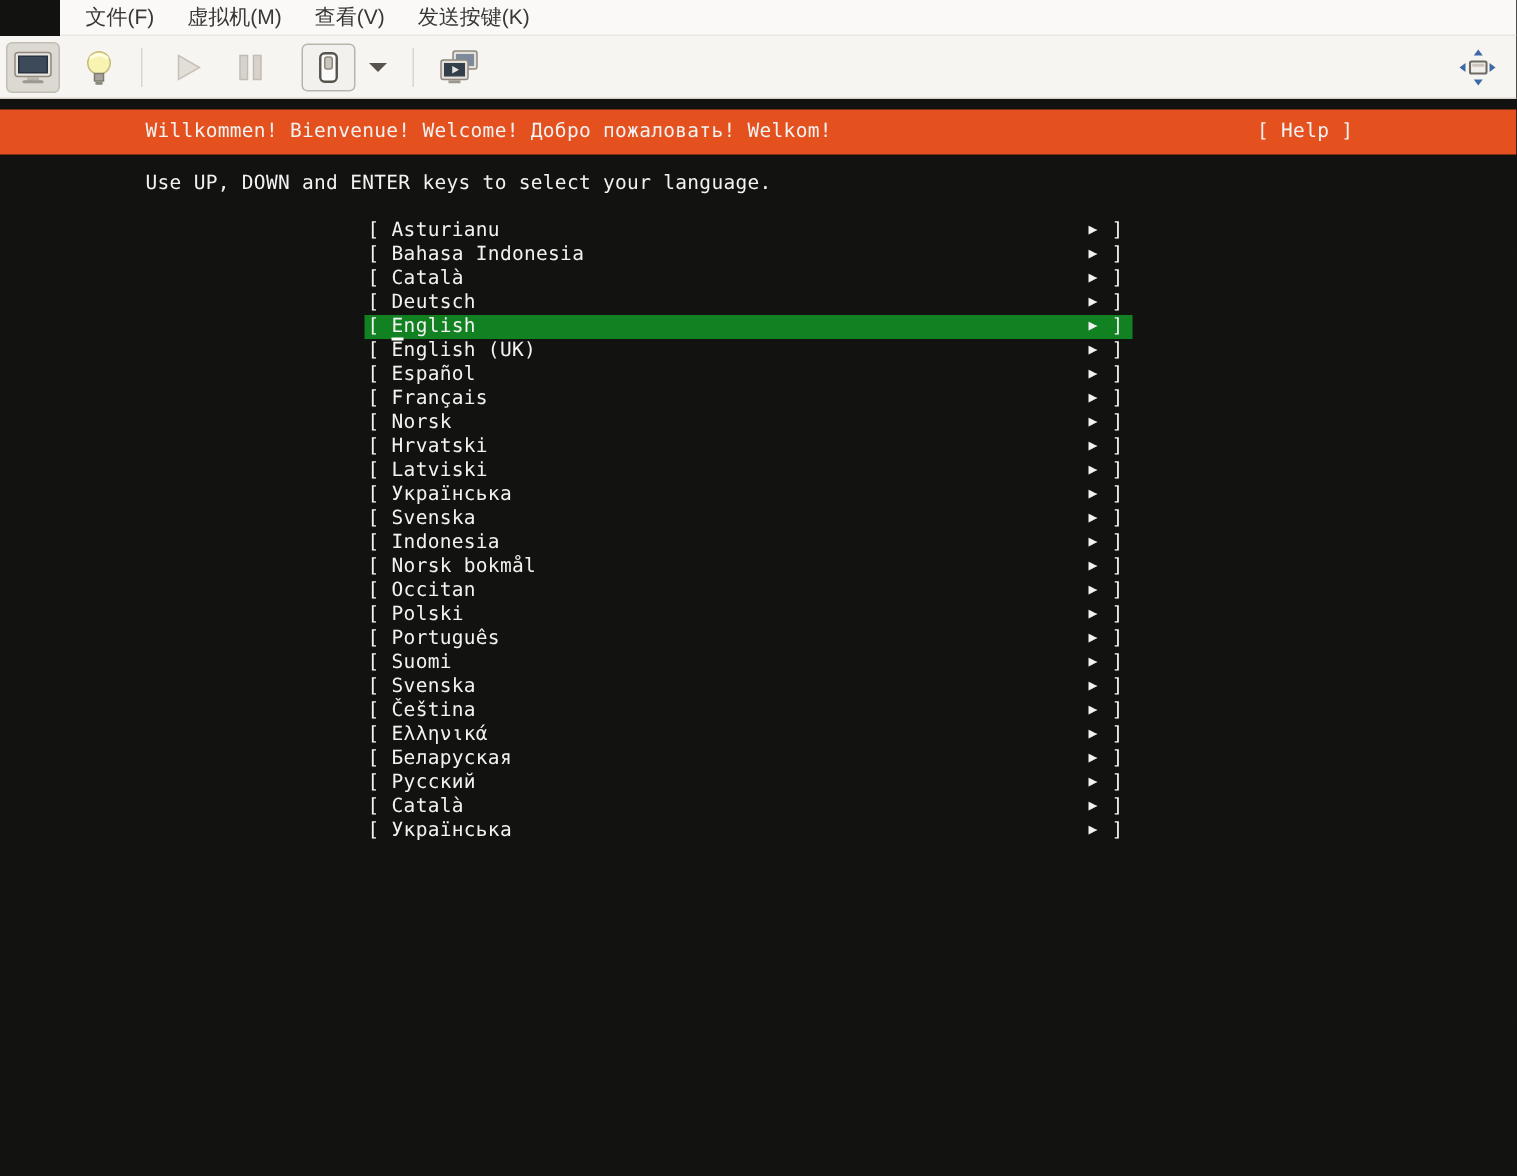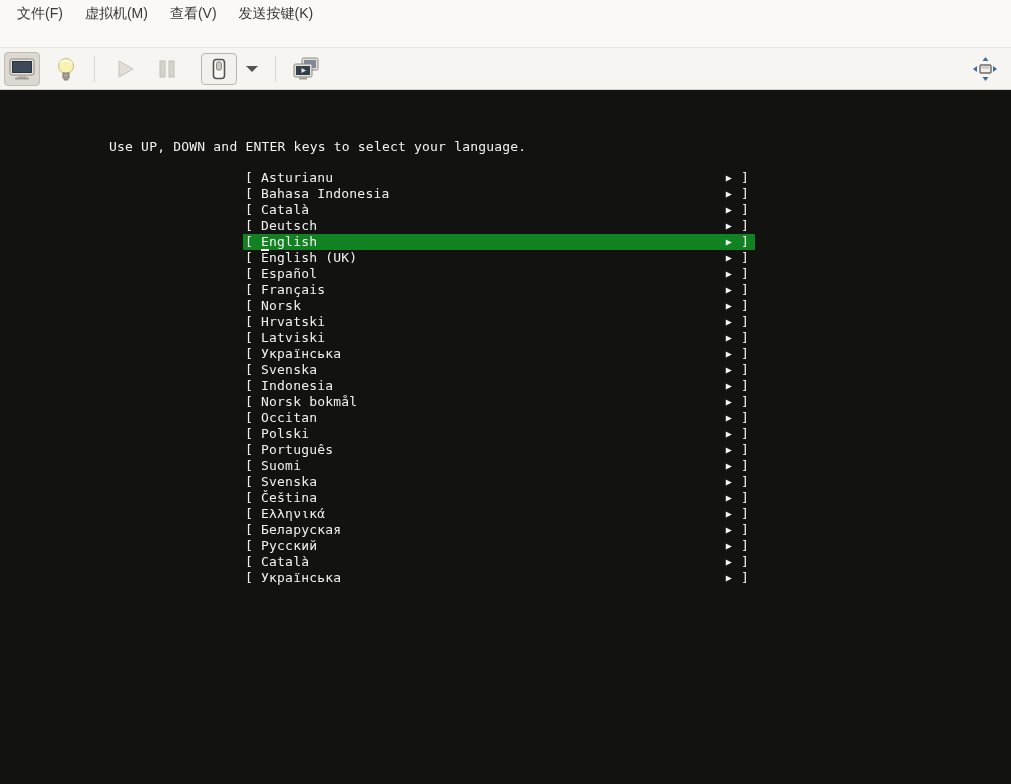--- a/index.html
+++ b/index.html
@@ -6,22 +6,22 @@
   html,body { margin:0; padding:0; }
   body {
     width:1011px; height:784px; overflow:hidden;
     background:#121211;
     font-family:"Liberation Sans", sans-serif;
     -webkit-font-smoothing:antialiased;
   }
 
   
   .menubar {
-    height:48px; background:#faf9f8; border-bottom:1px solid #ebe8e3;
-    display:flex; padding-left:6px;
+    height:24px; background:#faf9f8; border-bottom:1px solid #ebe8e3;
+    display:flex; align-items:center; padding-left:6px;margin-left:40px;
   }
   .menu-item {
     font-size:14px; color:#3a3733; padding:5px 11px; cursor:default;
     border-radius:3px;
   }
   .toolbar {
     height:42px; background:#f6f5f2; border-bottom:1px solid #d6d2cb;
     display:flex; align-items:center;
   }
   .tbtn {
@@ -42,21 +42,21 @@
   .tui-header {
     position:absolute; top:7px; left:0; width:1011px; height:30px;
   }
   .welcome {
     position:absolute; left:97px; top:7px; line-height:16px; white-space:pre;
   }
   .help-label {
     position:absolute; left:838px; top:7px; line-height:16px; white-space:pre;
   }
   .instruction {
-    position:absolute; left:109px; top:49px; line-height:16px; white-space:pre;
+    position:absolute; left:97px; top:49px; line-height:16px; white-space:pre;
   }
   .lang-list { position:absolute; left:243px; top:80px; width:512px; }
   .lang-row {
     display:flex; align-items:center;
     width:512px; height:16px; line-height:16px;
     padding:0 6px 0 2px; white-space:pre;
   }
   .lang-row .lb { margin-right:8px; }
   .lang-row .sp { flex:1; }
   .lang-row .arrow { font-size:10px; margin-right:9px; }
@@ -149,20 +149,24 @@
         <path d="M13.5 1 L16.5 5 L10.5 5 Z" fill="#3d6aa5"></path>
         <path d="M13.5 25 L16.5 21 L10.5 21 Z" fill="#3d6aa5"></path>
         <path d="M1 13 L5 10 L5 16 Z" fill="#3d6aa5"></path>
         <path d="M25 13 L21 10 L21 16 Z" fill="#3d6aa5"></path>
       </svg>
     </span>
   </div>
 </div>
 
 <div class="console">
+  <div class="tui-header" id="tui-header" style="background: rgb(228, 81, 31);">
+    <span class="welcome">Willkommen! Bienvenue! Welcome! Добро пожаловать! Welkom!</span>
+    <span class="help-label">[ Help ]</span>
+  </div>
   <div class="instruction">Use UP, DOWN and ENTER keys to select your language.</div>
   <div class="lang-list" id="lang-list">
       <div class="lang-row">
     <span class="lb">[</span>
     <span class="lname">Asturianu</span>
     <span class="sp"></span>
     <span class="arrow">▶</span>
     <span class="rb">]</span>
   </div>
       <div class="lang-row">

